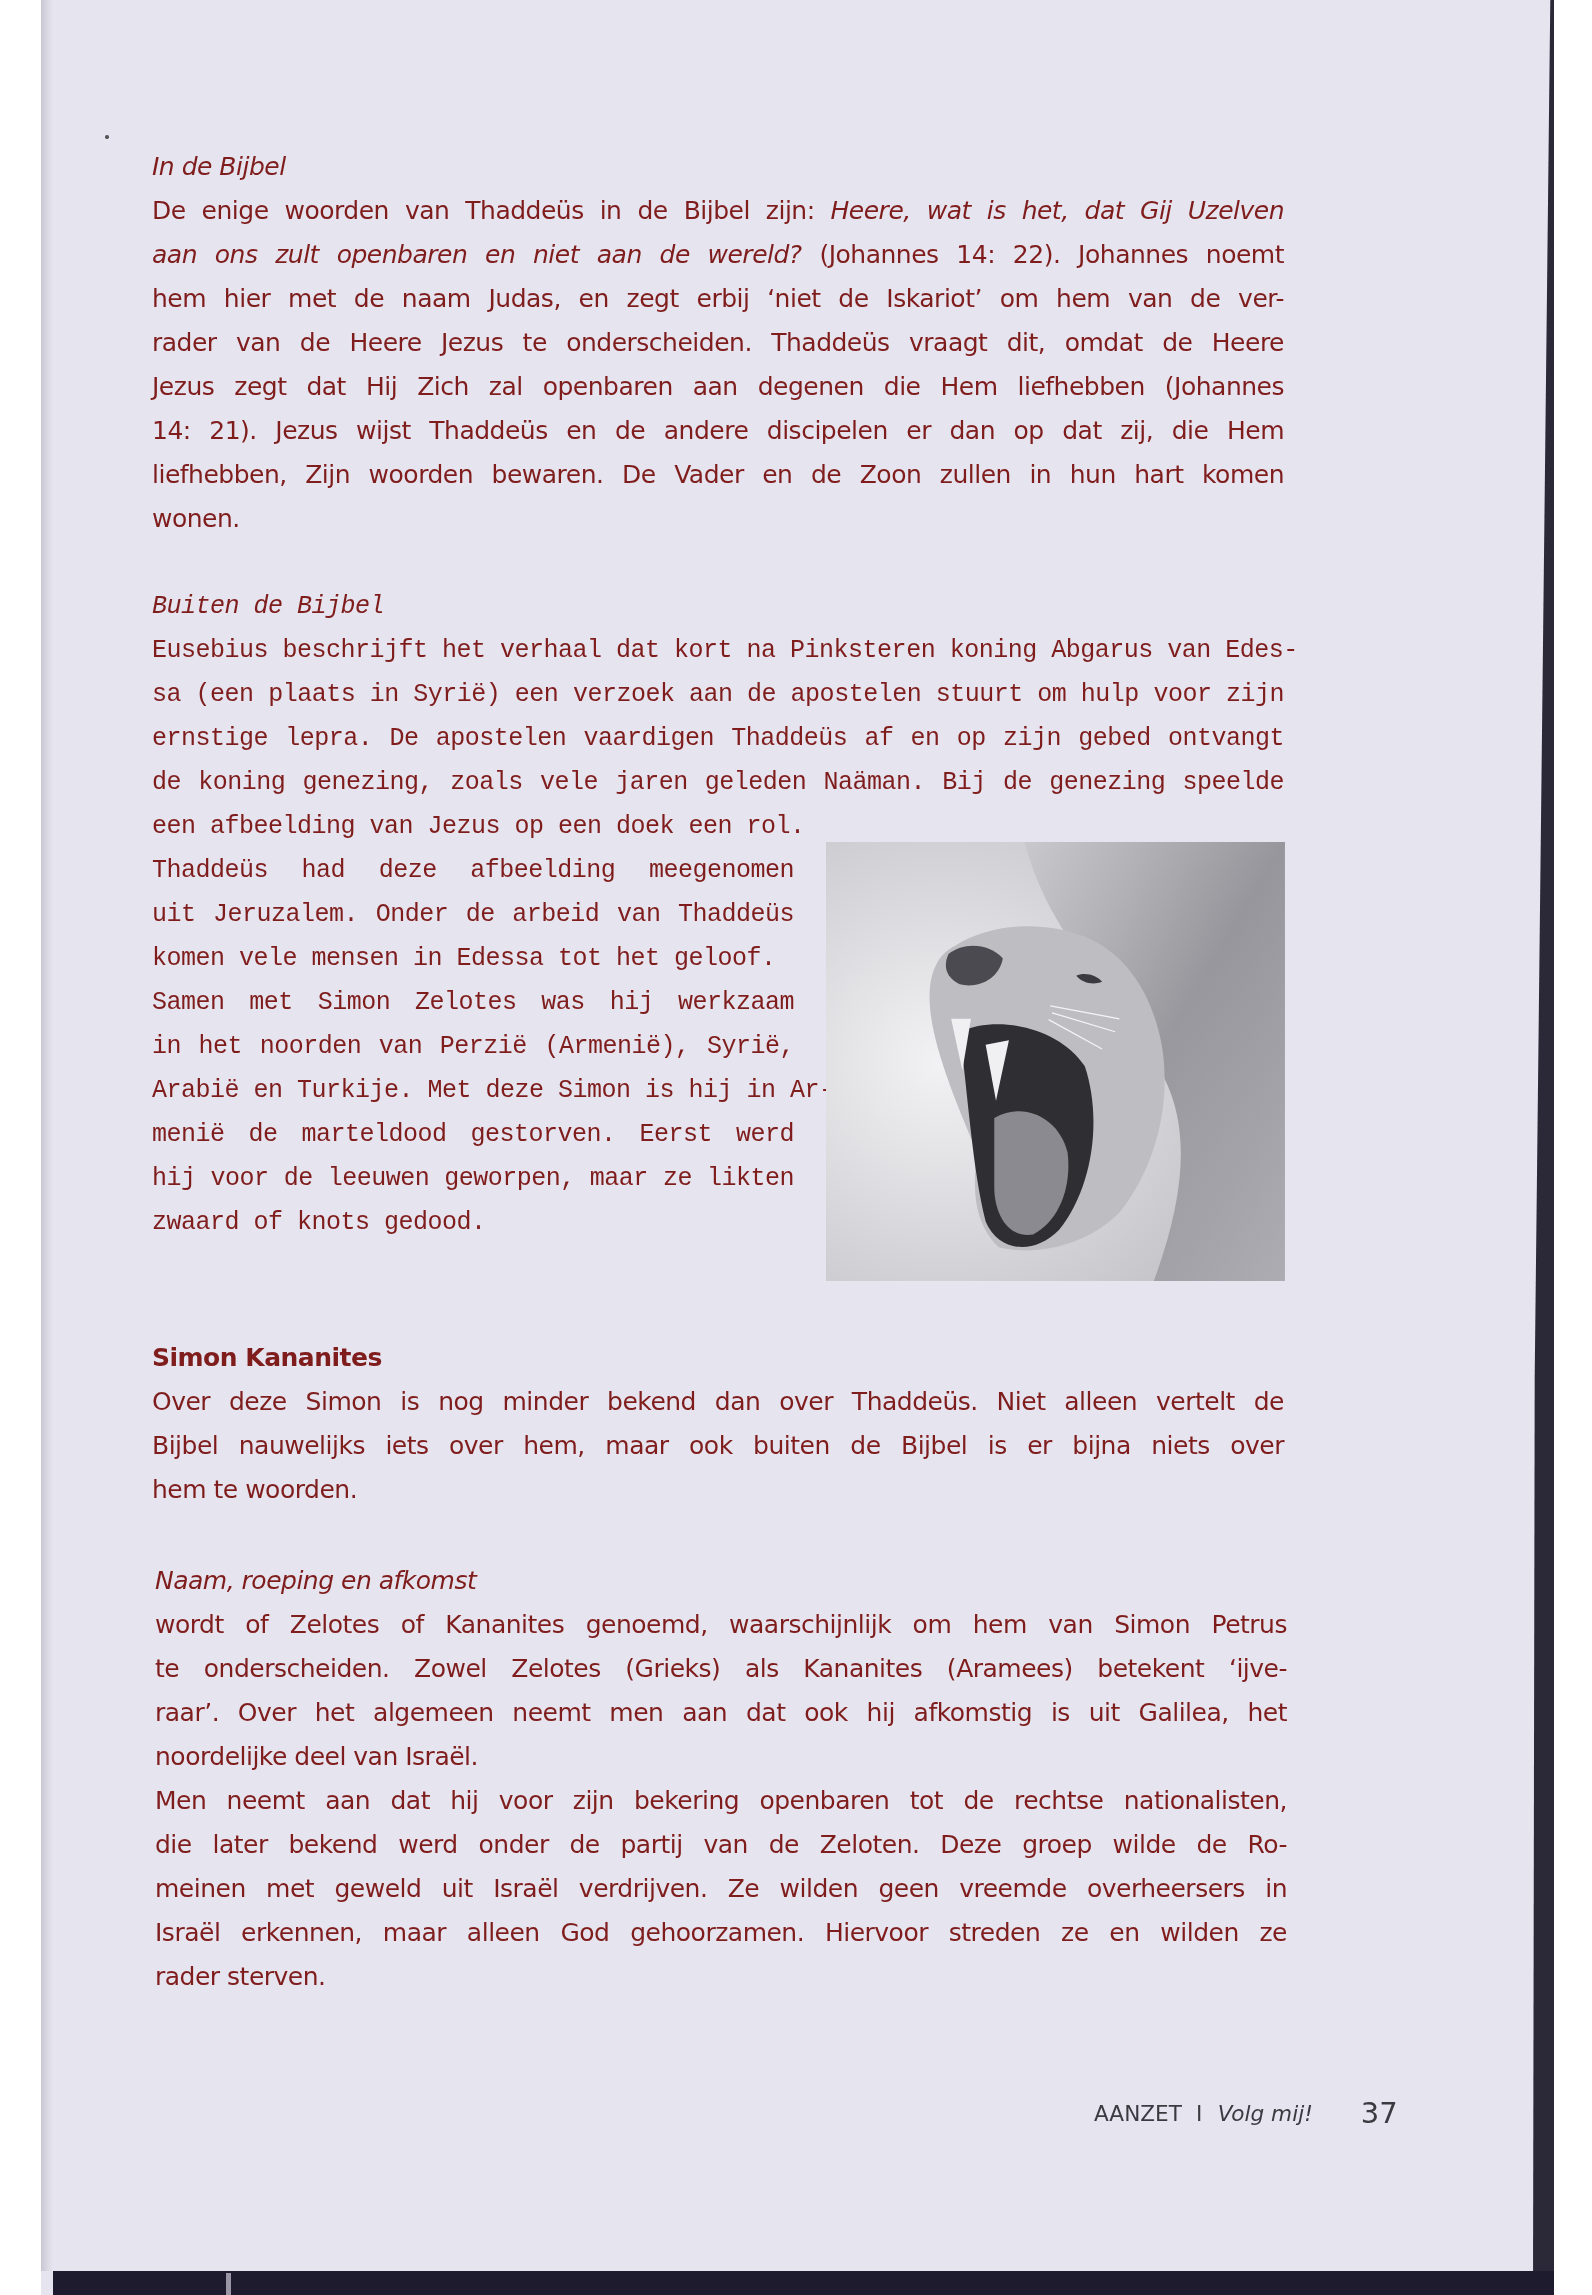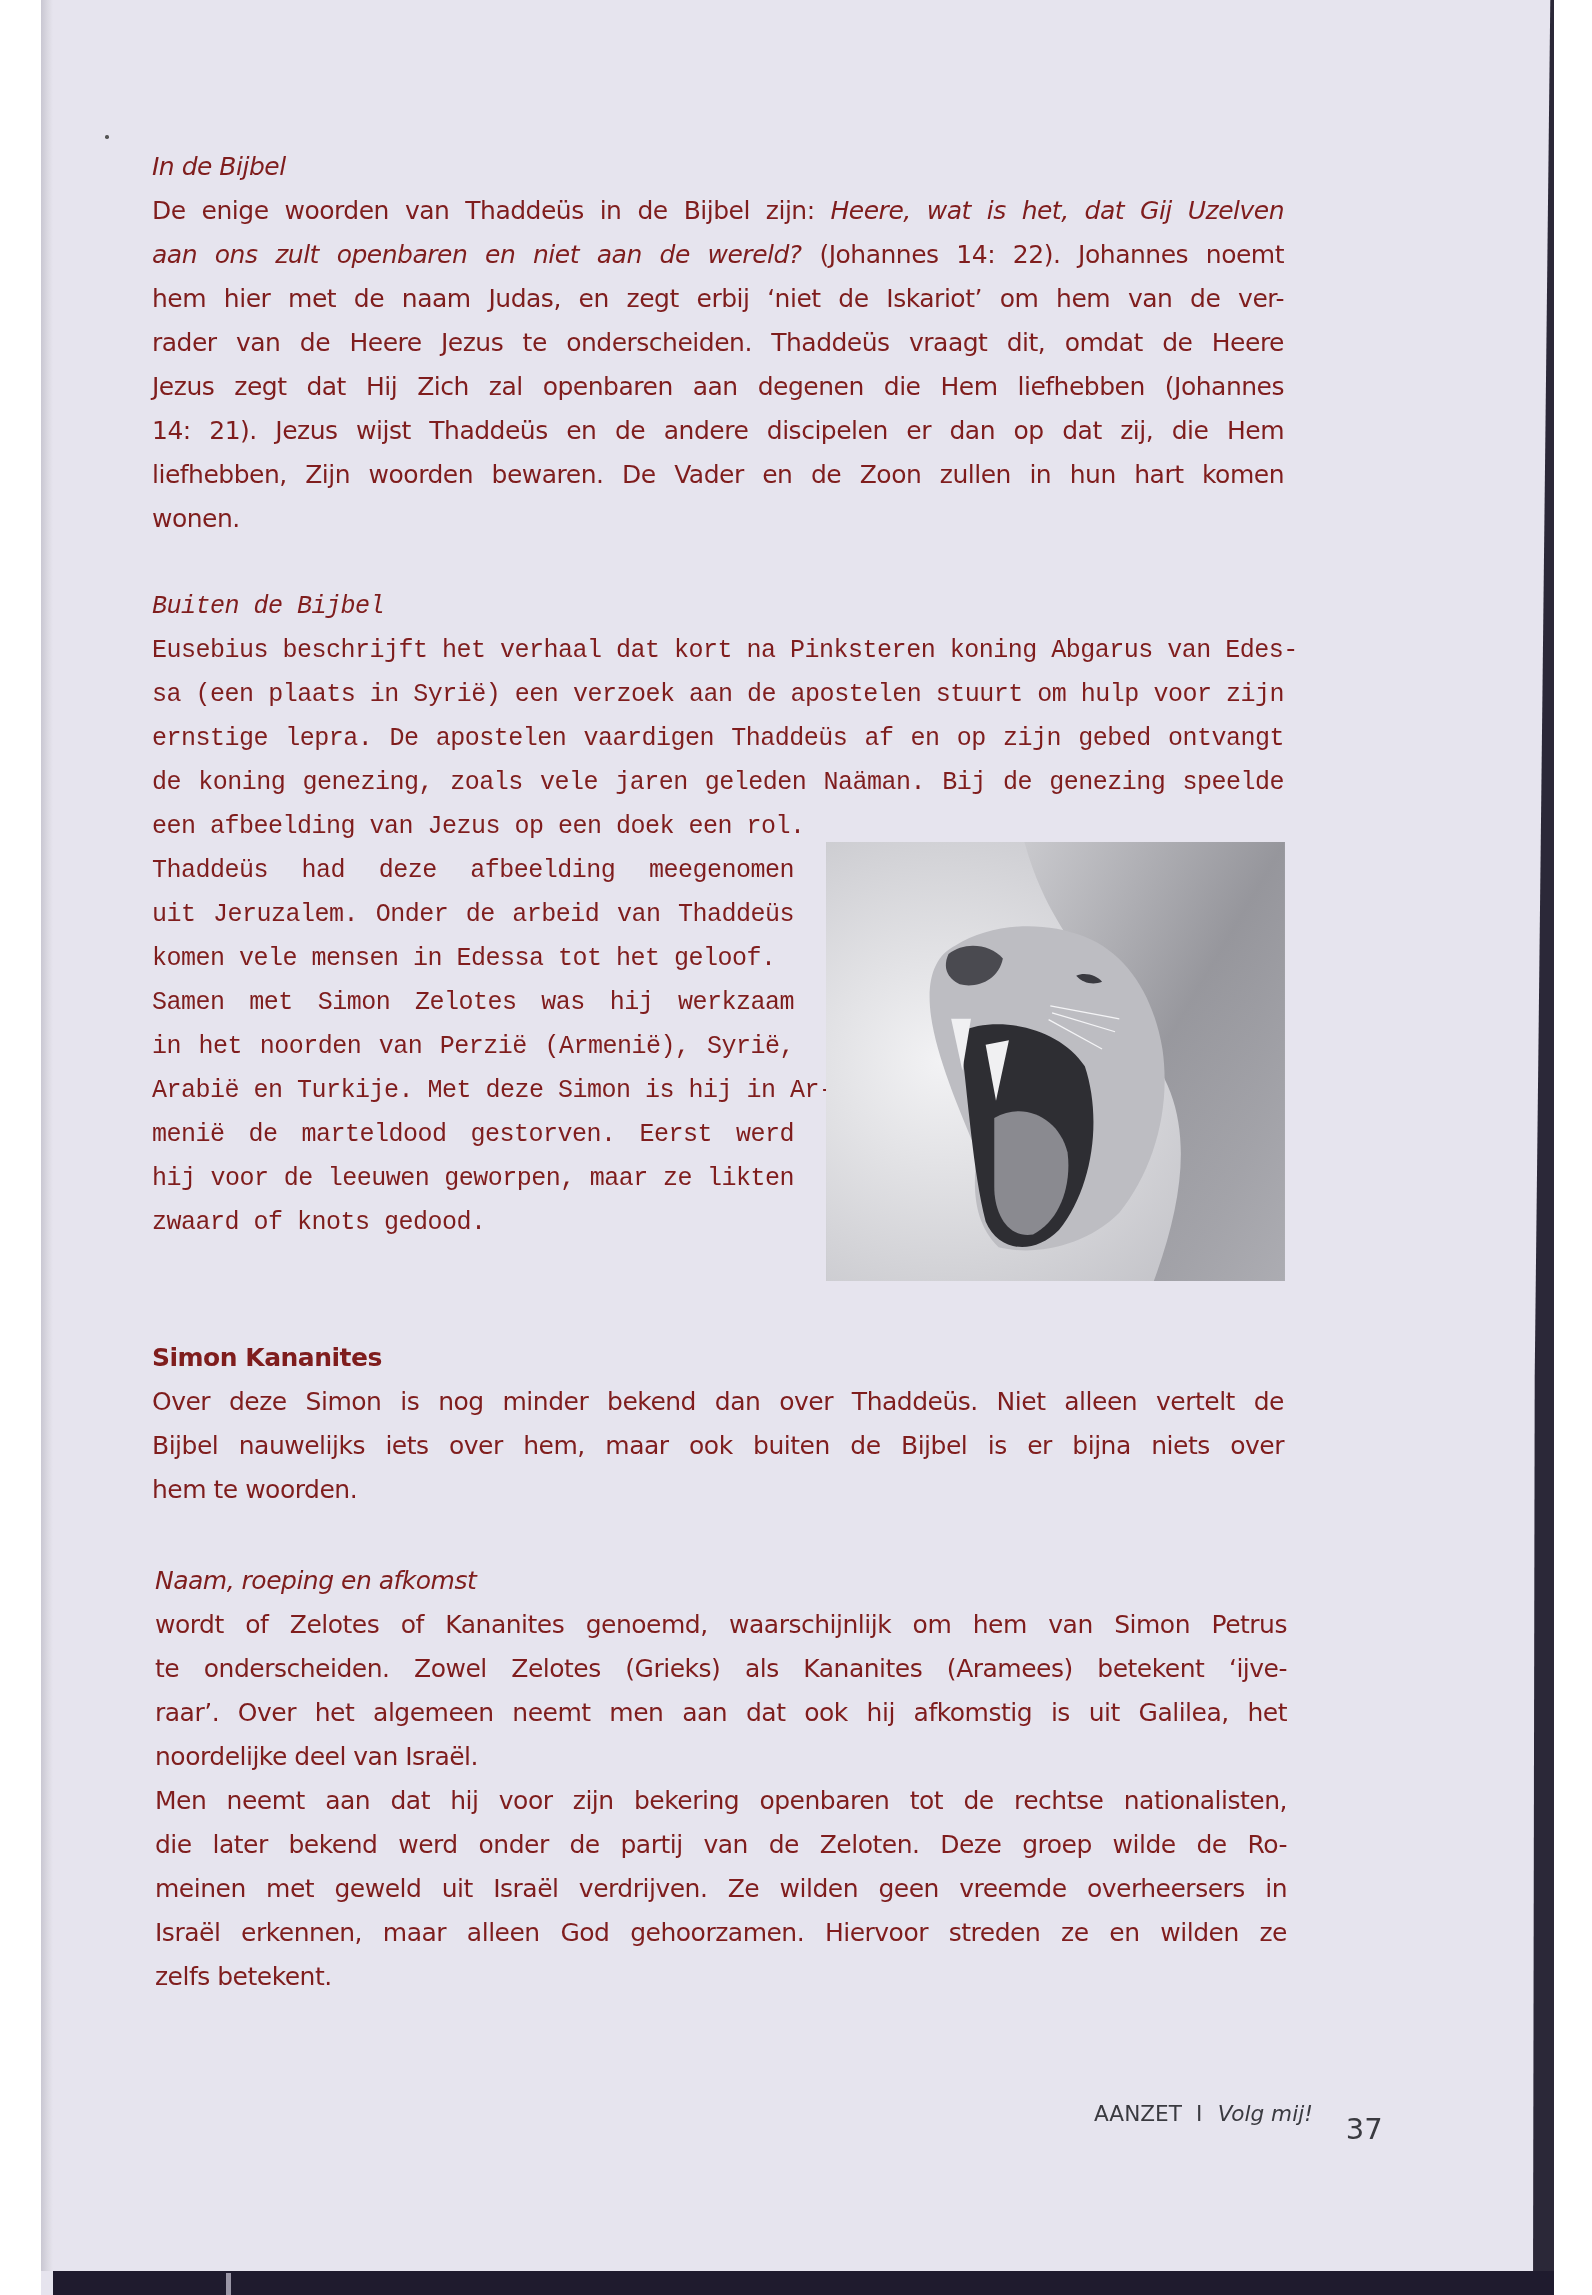--- a/index.html
+++ b/index.html
@@ -45,21 +45,21 @@
   .photo {
     position: absolute; left: 826px; top: 842px; width: 459px; height: 439px;
     overflow: hidden;
     background: radial-gradient(ellipse at 30% 45%, #f4f4f6 0%, #dadade 35%, #b8b8bd 70%);
   }
   .footer {
     position: absolute; top: 2094px; left: 1094px; color: #3a3a40;
     font-size: 21.6px; white-space: nowrap;
   }
   .footer .sep { margin: 0 15.5px 0 14px; }
-  .footer .pagenum { font-size: 29px; margin-left: 33px; position: relative; top: 18px; }
+  .footer .pagenum { font-size: 29px; margin-left: 48px; position: relative; top: 2px; }
   .speck { position: absolute; width: 3.5px; height: 3.5px; border-radius: 1.7px; background: #555; }
 </style>
 </head>
 <body>
 
 <div class="page"></div>
 <div class="spine"></div>
 <div class="right-edge"></div>
 <div class="bottom-band">
     <div class="streak"></div>
@@ -132,19 +132,19 @@
 <div class="textblock" style="top:1559px; left:155px;">
   <span class="line subhead">Naam, roeping en afkomst</span>
   <span class="line full">wordt of Zelotes of Kananites genoemd, waarschijnlijk om hem van Simon Petrus</span>
   <span class="line full">te onderscheiden. Zowel Zelotes (Grieks) als Kananites (Aramees) betekent ‘ijve-</span>
   <span class="line full">raar’. Over het algemeen neemt men aan dat ook hij afkomstig is uit Galilea, het</span>
   <span class="line last">noordelijke deel van Israël.</span>
   <span class="line full">Men neemt aan dat hij voor zijn bekering openbaren tot de rechtse nationalisten,</span>
   <span class="line full">die later bekend werd onder de partij van de Zeloten. Deze groep wilde de Ro-</span>
   <span class="line full">meinen met geweld uit Israël verdrijven. Ze wilden geen vreemde overheersers in</span>
   <span class="line full">Israël erkennen, maar alleen God gehoorzamen. Hiervoor streden ze en wilden ze</span>
-  <span class="line last">zelfs betekent.</span>
+  <span class="line last">rader sterven.</span>
 </div>
 
 <div class="footer">
   <span>AANZET</span><span class="sep">I</span><span class="it">Volg mij!</span><span class="pagenum">37</span>
 </div>
 
 
 </body></html>

